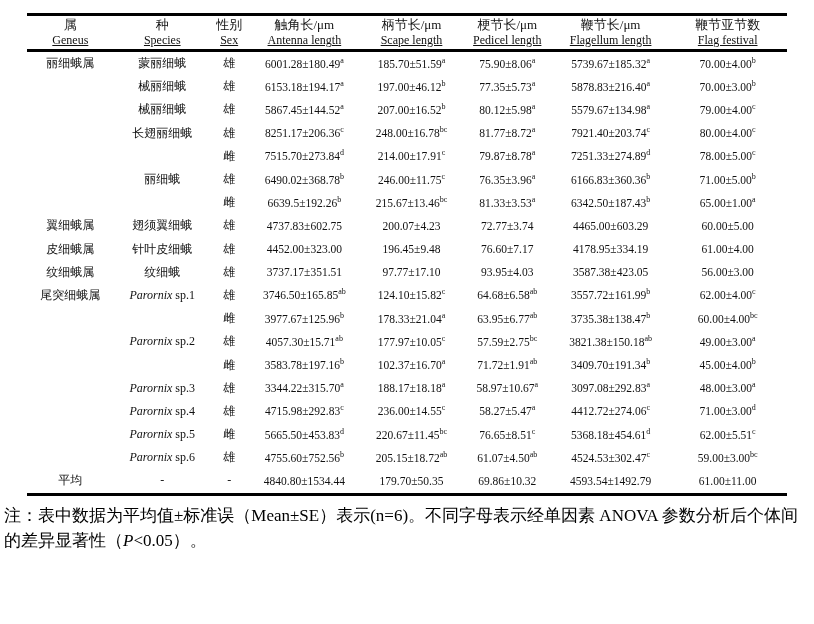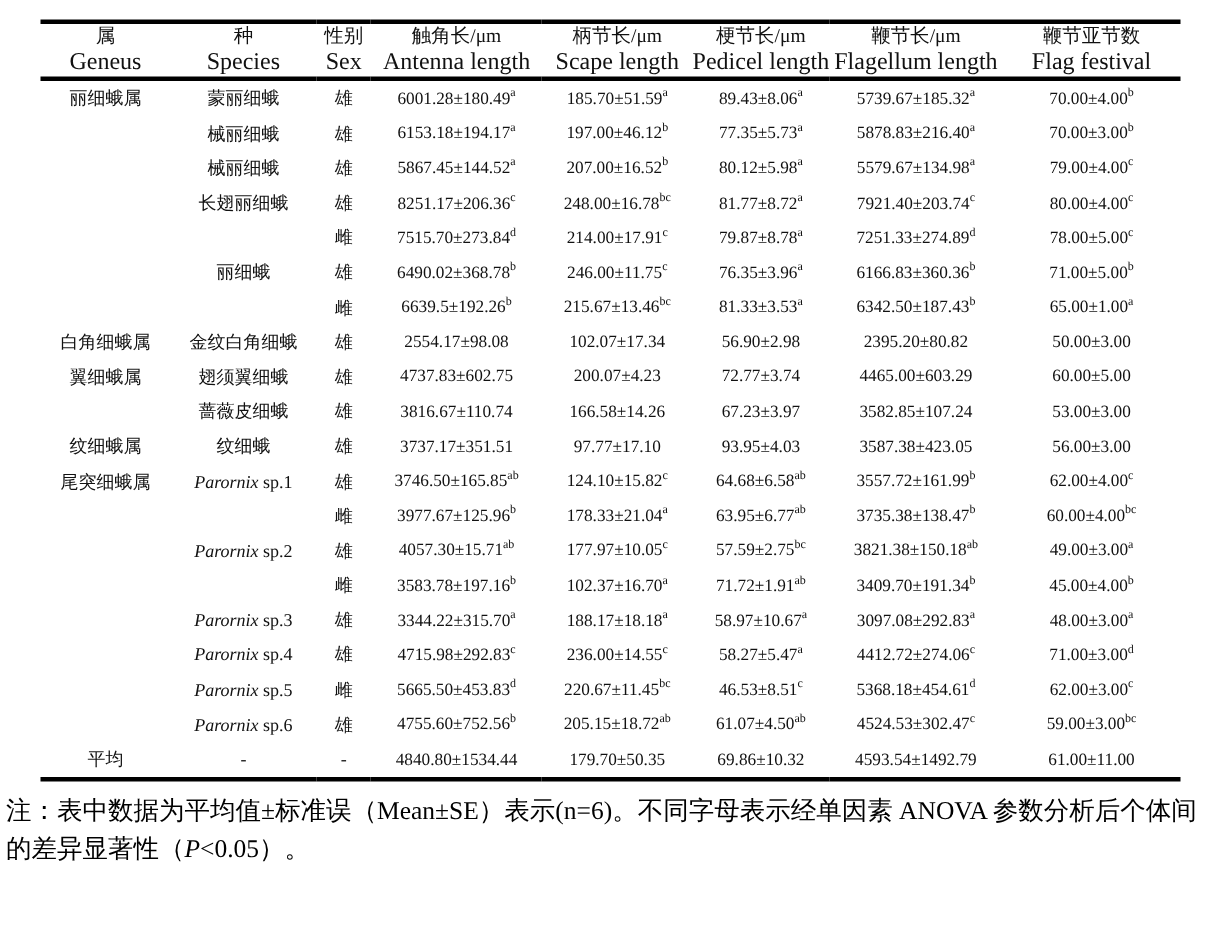--- a/index.html
+++ b/index.html
@@ -25,21 +25,21 @@
   }
   thead th{
     border-bottom:3px solid #000;
     font-weight:normal;
     height:33px;
     font-size:12.5px;
     line-height:1.22;
     padding:1px 0 2px 0;
   }
   thead .zh{display:block;font-size:13px;}
-  thead .en{display:block;font-size:16px;}
+  thead .en{display:block;font-size:12px;text-decoration:underline;}
   tbody td{
     height:23.2px;
     font-size:12px;
   }
   tbody td.num{font-size:11.5px;letter-spacing:0;}
   tbody sup{font-size:8px;line-height:0;vertical-align:super;}
   tbody i{font-style:italic;}
   .note{
     margin:7px 0 0 4px;
     width:806px;
@@ -101,21 +101,21 @@
           </th>
       </tr>
     </thead>
     <tbody>
         <tr>
           <td>丽细蛾属</td>
           <td><span>蒙丽细蛾</span></td>
           <td>雄</td>
           <td class="num"><span>6001.28±180.49</span><sup>a</sup></td>
           <td class="num"><span>185.70±51.59</span><sup>a</sup></td>
-          <td class="num"><span>89.43±8.06</span><sup>a</sup></td>
+          <td class="num"><span>75.90±8.06</span><sup>a</sup></td>
           <td class="num"><span>5739.67±185.32</span><sup>a</sup></td>
           <td class="num"><span>70.00±4.00</span><sup>b</sup></td>
         </tr>
         <tr>
           <td></td>
           <td><span>械丽细蛾</span></td>
           <td>雄</td>
           <td class="num"><span>6153.18±194.17</span><sup>a</sup></td>
           <td class="num"><span>197.00±46.12</span><sup>b</sup></td>
           <td class="num"><span>77.35±5.73</span><sup>a</sup></td>
@@ -166,48 +166,38 @@
           <td></td>
           <td><span></span></td>
           <td>雌</td>
           <td class="num"><span>6639.5±192.26</span><sup>b</sup></td>
           <td class="num"><span>215.67±13.46</span><sup>bc</sup></td>
           <td class="num"><span>81.33±3.53</span><sup>a</sup></td>
           <td class="num"><span>6342.50±187.43</span><sup>b</sup></td>
           <td class="num"><span>65.00±1.00</span><sup>a</sup></td>
         </tr>
         <tr>
-          <td>白角细蛾属</td>
-          <td><span>金纹白角细蛾</span></td>
-          <td>雄</td>
-          <td class="num"><span>2554.17±98.08</span></td>
-          <td class="num"><span>102.07±17.34</span></td>
-          <td class="num"><span>56.90±2.98</span></td>
-          <td class="num"><span>2395.20±80.82</span></td>
-          <td class="num"><span>50.00±3.00</span></td>
-        </tr>
-        <tr>
           <td>翼细蛾属</td>
           <td><span>翅须翼细蛾</span></td>
           <td>雄</td>
           <td class="num"><span>4737.83±602.75</span></td>
           <td class="num"><span>200.07±4.23</span></td>
           <td class="num"><span>72.77±3.74</span></td>
           <td class="num"><span>4465.00±603.29</span></td>
           <td class="num"><span>60.00±5.00</span></td>
         </tr>
         <tr>
-          <td></td>
-          <td><span>蔷薇皮细蛾</span></td>
-          <td>雄</td>
-          <td class="num"><span>3816.67±110.74</span></td>
-          <td class="num"><span>166.58±14.26</span></td>
-          <td class="num"><span>67.23±3.97</span></td>
-          <td class="num"><span>3582.85±107.24</span></td>
-          <td class="num"><span>53.00±3.00</span></td>
+          <td>皮细蛾属</td>
+          <td><span>针叶皮细蛾</span></td>
+          <td>雄</td>
+          <td class="num"><span>4452.00±323.00</span></td>
+          <td class="num"><span>196.45±9.48</span></td>
+          <td class="num"><span>76.60±7.17</span></td>
+          <td class="num"><span>4178.95±334.19</span></td>
+          <td class="num"><span>61.00±4.00</span></td>
         </tr>
         <tr>
           <td>纹细蛾属</td>
           <td><span>纹细蛾</span></td>
           <td>雄</td>
           <td class="num"><span>3737.17±351.51</span></td>
           <td class="num"><span>97.77±17.10</span></td>
           <td class="num"><span>93.95±4.03</span></td>
           <td class="num"><span>3587.38±423.05</span></td>
           <td class="num"><span>56.00±3.00</span></td>
@@ -271,23 +261,23 @@
           <td class="num"><span>58.27±5.47</span><sup>a</sup></td>
           <td class="num"><span>4412.72±274.06</span><sup>c</sup></td>
           <td class="num"><span>71.00±3.00</span><sup>d</sup></td>
         </tr>
         <tr>
           <td></td>
           <td><i>Parornix</i> <span>sp.5</span></td>
           <td>雌</td>
           <td class="num"><span>5665.50±453.83</span><sup>d</sup></td>
           <td class="num"><span>220.67±11.45</span><sup>bc</sup></td>
-          <td class="num"><span>46.53±8.51</span><sup>c</sup></td>
+          <td class="num"><span>76.65±8.51</span><sup>c</sup></td>
           <td class="num"><span>5368.18±454.61</span><sup>d</sup></td>
-          <td class="num"><span>62.00±3.00</span><sup>c</sup></td>
+          <td class="num"><span>62.00±5.51</span><sup>c</sup></td>
         </tr>
         <tr>
           <td></td>
           <td><i>Parornix</i> <span>sp.6</span></td>
           <td>雄</td>
           <td class="num"><span>4755.60±752.56</span><sup>b</sup></td>
           <td class="num"><span>205.15±18.72</span><sup>ab</sup></td>
           <td class="num"><span>61.07±4.50</span><sup>ab</sup></td>
           <td class="num"><span>4524.53±302.47</span><sup>c</sup></td>
           <td class="num"><span>59.00±3.00</span><sup>bc</sup></td>

